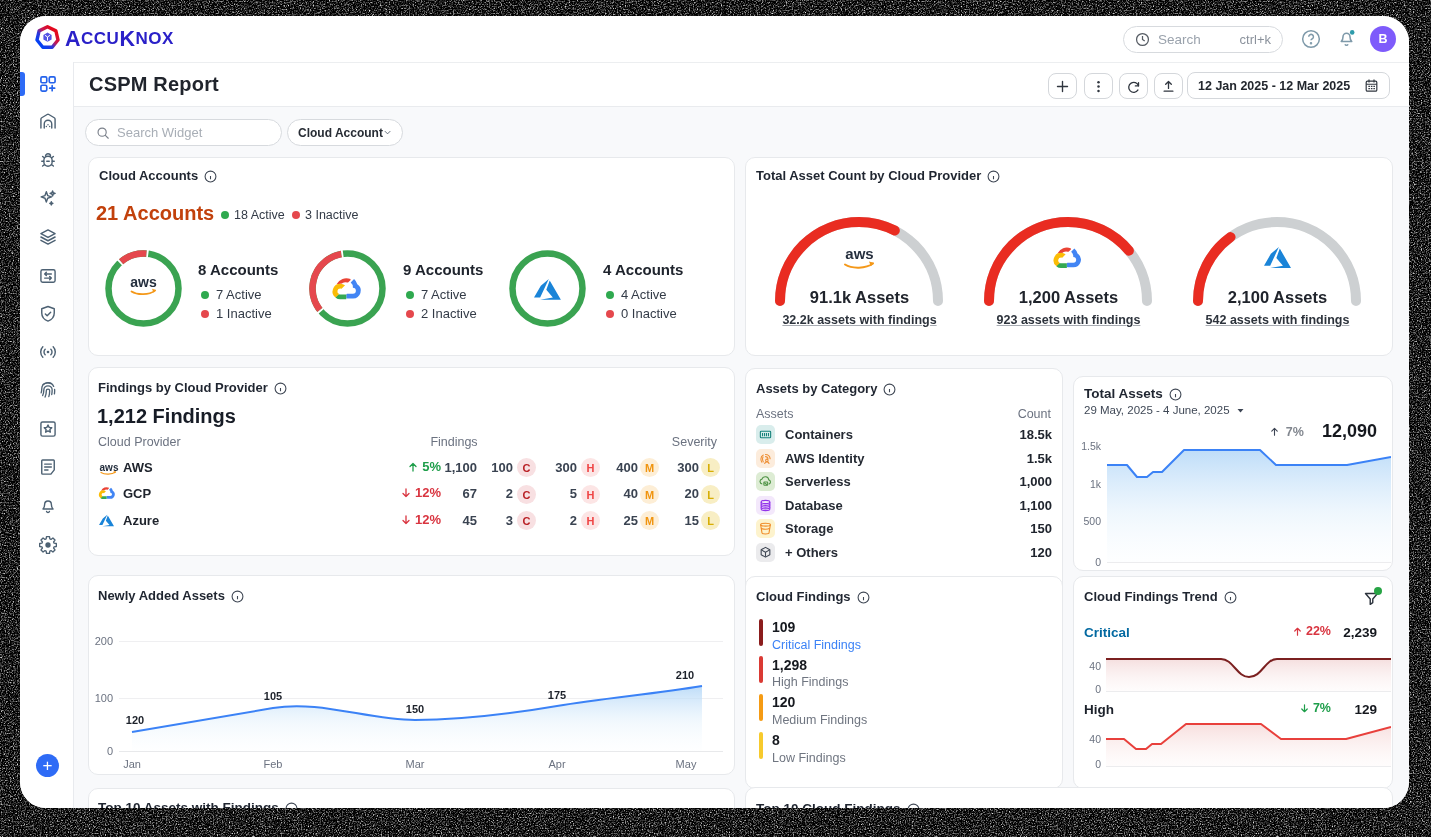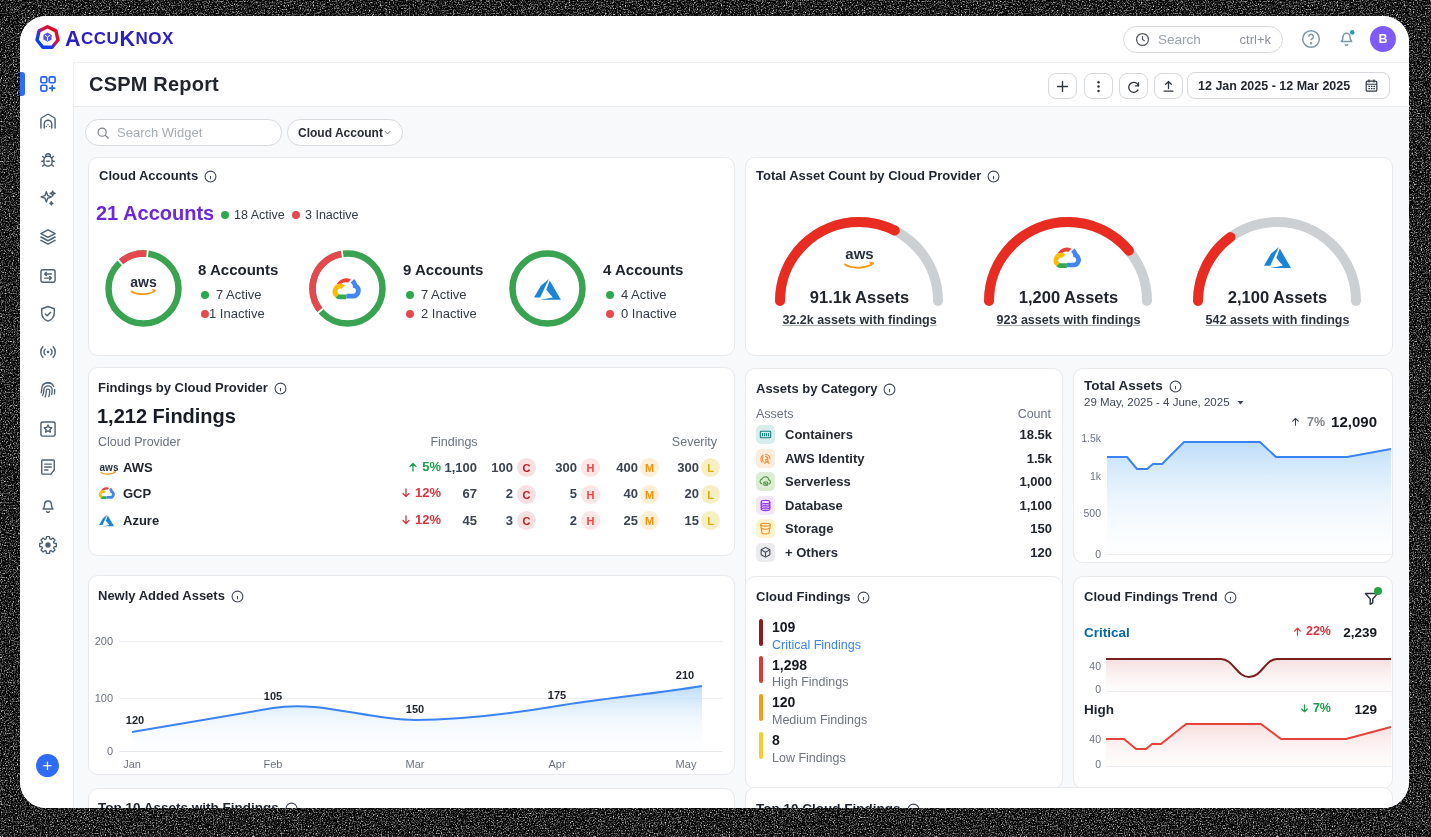--- a/index.html
+++ b/index.html
@@ -178,21 +178,21 @@
       <span style="font-size:12px;font-weight:700;color:#272c34;white-space:nowrap">Cloud Account</span>
       <svg width="13" height="13" viewBox="0 0 24 24" fill="none" stroke="#4b5563" stroke-width="2.2" stroke-linecap="round" stroke-linejoin="round">
         <path d="M5.5 9l6.5 6.5L18.5 9"></path>
       </svg>
     </div>
 <div class="card" style="left:68px;top:141px;width:647px;height:199px">
   <div class="ctitle" style="position:absolute;left:10px;top:10px">Cloud Accounts <svg class="info" viewBox="0 0 24 24" fill="none" stroke="#3f4754" stroke-width="2">
           <circle cx="12" cy="12" r="10"></circle>
           <path d="M12 11v6M12 7.2v.3"></path>
         </svg></div>
-  <div class="abs" style="left:7px;top:44px;font-size:20px;font-weight:600;color:#6d28d9">21 Accounts</div>
+  <div class="abs" style="left:7px;top:44px;font-size:20px;font-weight:600;color:#c2410c">21 Accounts</div>
   <div class="abs" style="left:132px;top:50px;display:flex;align-items:center;gap:5px">
         <span class="dot" style="background:#2fa94f"></span>
         <span style="font-size:12.5px;font-weight:500;color:#333b47">18 Active</span>
       </div>
   <div class="abs" style="left:203px;top:50px;display:flex;align-items:center;gap:5px">
         <span class="dot" style="background:#e5484d"></span>
         <span style="font-size:12.5px;font-weight:500;color:#333b47">3 Inactive</span>
       </div>
   <svg class="abs" style="left:16px;top:92px" width="77" height="77" viewBox="0 0 77 77">
     <circle cx="38.5" cy="38.5" r="35" fill="none" stroke="#3aa351" stroke-width="6.5"></circle>
@@ -219,21 +219,21 @@
     <circle cx="38.5" cy="38.5" r="35" fill="none" stroke="#3aa351" stroke-width="6.5"></circle>
     <g transform="translate(25,26) scale(1.12)">
           <path d="M5.483 21.3H24L14.025 4.013l-3.038 8.347 5.836 6.938L5.483 21.3zM13.23 2.7L6.105 8.677 0 19.253h5.505L13.23 2.7z" fill="#1a84d8"></path>
         </g>
   </svg>
   <div class="abs" style="left:109px;top:103px;font-size:15px;font-weight:600;color:#20252e">8 Accounts</div>
   <div class="abs" style="left:112px;top:129px;display:flex;align-items:center;gap:7px">
         <span class="dot" style="background:#2fa94f"></span>
         <span style="font-size:13px;font-weight:500;color:#333b47">7 Active</span>
       </div>
-  <div class="abs" style="left:112px;top:148px;display:flex;align-items:center;">
+  <div class="abs" style="left:112px;top:148px;display:flex;align-items:center;gap:7px">
         <span class="dot" style="background:#e5484d"></span>
         <span style="font-size:13px;font-weight:500;color:#333b47">1 Inactive</span>
       </div>
   <div class="abs" style="left:314px;top:103px;font-size:15px;font-weight:600;color:#20252e">9 Accounts</div>
   <div class="abs" style="left:317px;top:129px;display:flex;align-items:center;gap:7px">
         <span class="dot" style="background:#2fa94f"></span>
         <span style="font-size:13px;font-weight:500;color:#333b47">7 Active</span>
       </div>
   <div class="abs" style="left:317px;top:148px;display:flex;align-items:center;gap:7px">
         <span class="dot" style="background:#e5484d"></span>
@@ -421,34 +421,34 @@
             <svg width="13" height="13" viewBox="0 0 24 24" fill="none" stroke="#3f4754" stroke-width="2" stroke-linejoin="round">
               <path d="M12 2.5l8 4.5v9l-8 4.5-8-4.5v-9l8-4.5z"></path>
               <path d="M4.3 7.2L12 11.5l7.7-4.3M12 11.5V20"></path>
             </svg>
           </span>
       <span style="margin-left:10px;font-size:13px;font-weight:600;color:#252a33">+ Others</span>
           <span style="margin-left:auto;font-size:13px;font-weight:700;color:#20252e">120</span>
     </div>
   </div>
 </div>
-<div class="card" style="left:1053px;top:352px;width:320px;height:195px">
+<div class="card" style="left:1053px;top:360px;width:320px;height:195px">
   <div class="ctitle" style="position:absolute;left:10px;top:9px;font-size:13.5px">Total Assets <svg class="info" viewBox="0 0 24 24" fill="none" stroke="#3f4754" stroke-width="2">
           <circle cx="12" cy="12" r="10"></circle>
           <path d="M12 11v6M12 7.2v.3"></path>
         </svg></div>
   <div class="abs" style="left:10px;top:27px;font-size:11.5px;font-weight:400;color:#3f4856;display:flex;align-items:center;gap:6px">29 May, 2025 - 4 June, 2025 <svg width="9" height="9" viewBox="0 0 24 24" fill="#3c4453">
           <path d="M4 8h16l-8 9z"></path>
         </svg></div>
   <div class="abs" style="right:15px;top:44px;display:flex;align-items:center;gap:6px">
         <svg width="11" height="11" viewBox="0 0 24 24" fill="none" stroke="#3c4453" stroke-width="2.4" stroke-linecap="round" stroke-linejoin="round">
           <path d="M12 20V5M6 11l6-6 6 6"></path>
         </svg>
         <span style="font-size:12.5px;font-weight:600;color:#82878f">7%</span>
-        <span style="font-size:15px;font-weight:800;color:#15181e;margin-left:0">12,090</span>
+        <span style="font-size:18px;font-weight:800;color:#15181e;margin-left:12px">12,090</span>
       </div>
   <div class="abs" style="left:0;top:63px;width:27px;text-align:right;font-size:10.5px;color:#6b7280">1.5k</div>
   <div class="abs" style="left:0;top:101px;width:27px;text-align:right;font-size:10.5px;color:#6b7280">1k</div>
   <div class="abs" style="left:0;top:138px;width:27px;text-align:right;font-size:10.5px;color:#6b7280">500</div>
   <div class="abs" style="left:0;top:179px;width:27px;text-align:right;font-size:10.5px;color:#6b7280">0</div>
   <div class="abs" style="left:33px;top:185px;width:284px;height:1px;background:#ececee"></div>
   <svg class="abs" style="left:33px;top:69px" width="284" height="116" viewBox="0 0 284 116">
     <defs>
           <linearGradient id="bfill" x1="0" y1="0" x2="0" y2="1">
             <stop offset="0" stop-color="#aed4f7" stop-opacity="0.8"></stop>

